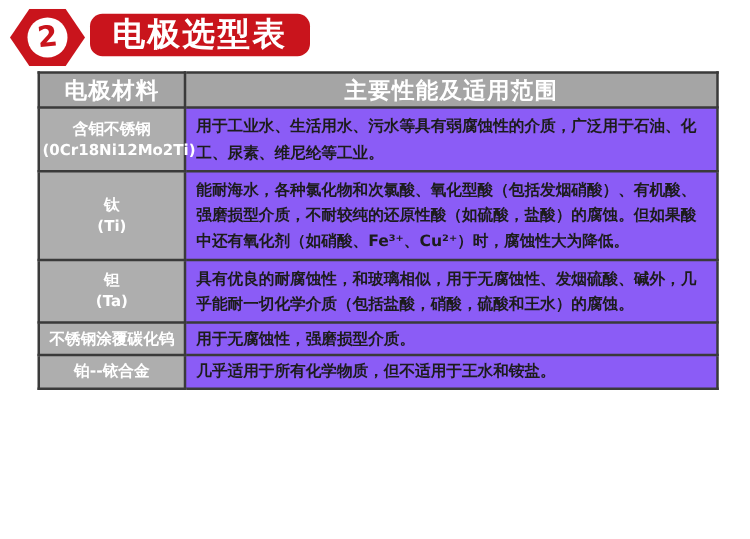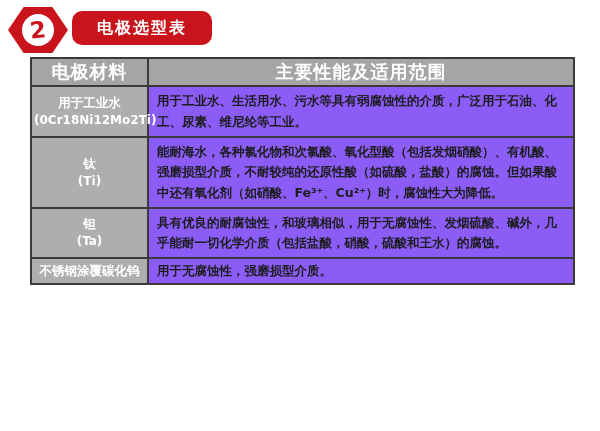--- a/index.html
+++ b/index.html
@@ -31,21 +31,21 @@
   }
   .title-banner {
     margin-left: 4px; margin-top: -4px;
     background: #c9141c;
     border-radius: 10px;
     height: 34px; min-width: 140px;
     display: flex; align-items: center; justify-content: center;
     padding: 0 18px;
   }
   .title-banner .title-text {
-    color: #ffffff; font-size: 16px; font-weight: bold; letter-spacing: 2px; line-height: 1;
+    color: #ffffff; font-size: 26px; font-weight: bold; letter-spacing: 2px; line-height: 1;
   }
 
   
   .tbl-wrap { position: absolute; top: 57px; left: 30px; width: 543px; }
   table.sel-table {
     border-collapse: collapse; table-layout: fixed;
     width: 543px;
     border: 2px solid #3a3a3a;
   }
   table.sel-table th, table.sel-table td {
@@ -109,21 +109,21 @@
           <col class="c-desc">
         </colgroup>
       <tbody>
           <tr class="hdr">
         <th>电极材料</th>
         <th>主要性能及适用范围</th>
       </tr>
 
       <tr class="r1">
         <td class="mat">
-          <span class="mat-name">用于工业水</span>
+          <span class="mat-name">含钼不锈钢</span>
           <span class="mat-sub">(0Cr18Ni12Mo2Ti)</span>
         </td>
         <td class="desc">用于工业水、生活用水、污水等具有弱腐蚀性的介质，广泛用于石油、化工、尿素、维尼纶等工业。</td>
       </tr>
 
 
 
       <tr class="r4">
         <td class="mat">
           <span class="mat-name">钛</span>
@@ -141,17 +141,24 @@
       </tr>
 
       <tr class="r6">
         <td class="mat">
           <span class="mat-name">不锈钢涂覆碳化钨</span>
           
         </td>
         <td class="desc">用于无腐蚀性，强磨损型介质。</td>
       </tr>
 
+      <tr class="r7">
+        <td class="mat">
+          <span class="mat-name">铂--铱合金</span>
+          
+        </td>
+        <td class="desc">几乎适用于所有化学物质，但不适用于王水和铵盐。</td>
+      </tr>
     </tbody>
       </table>
   </div>
 
 </div>
 
 </body></html>

